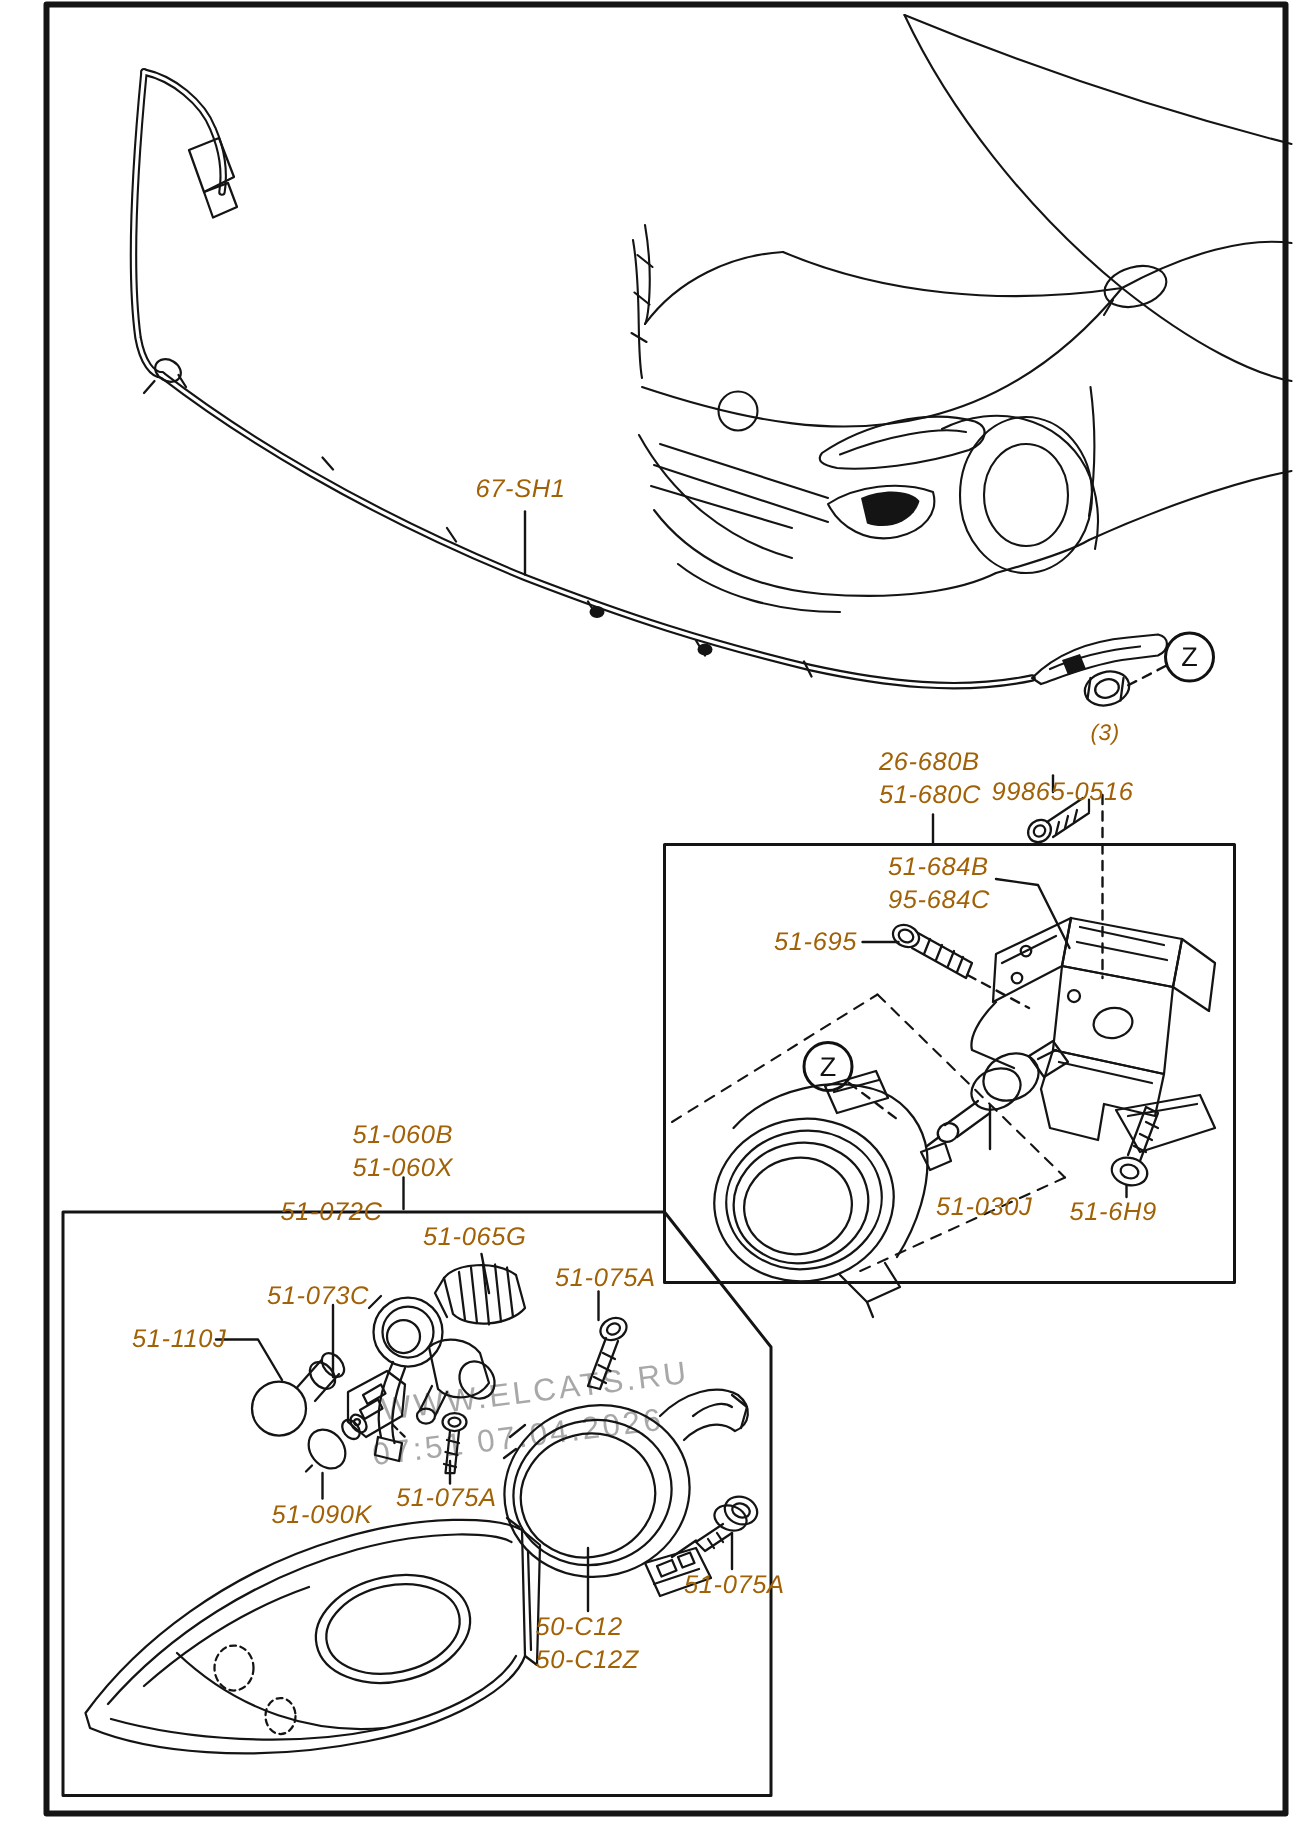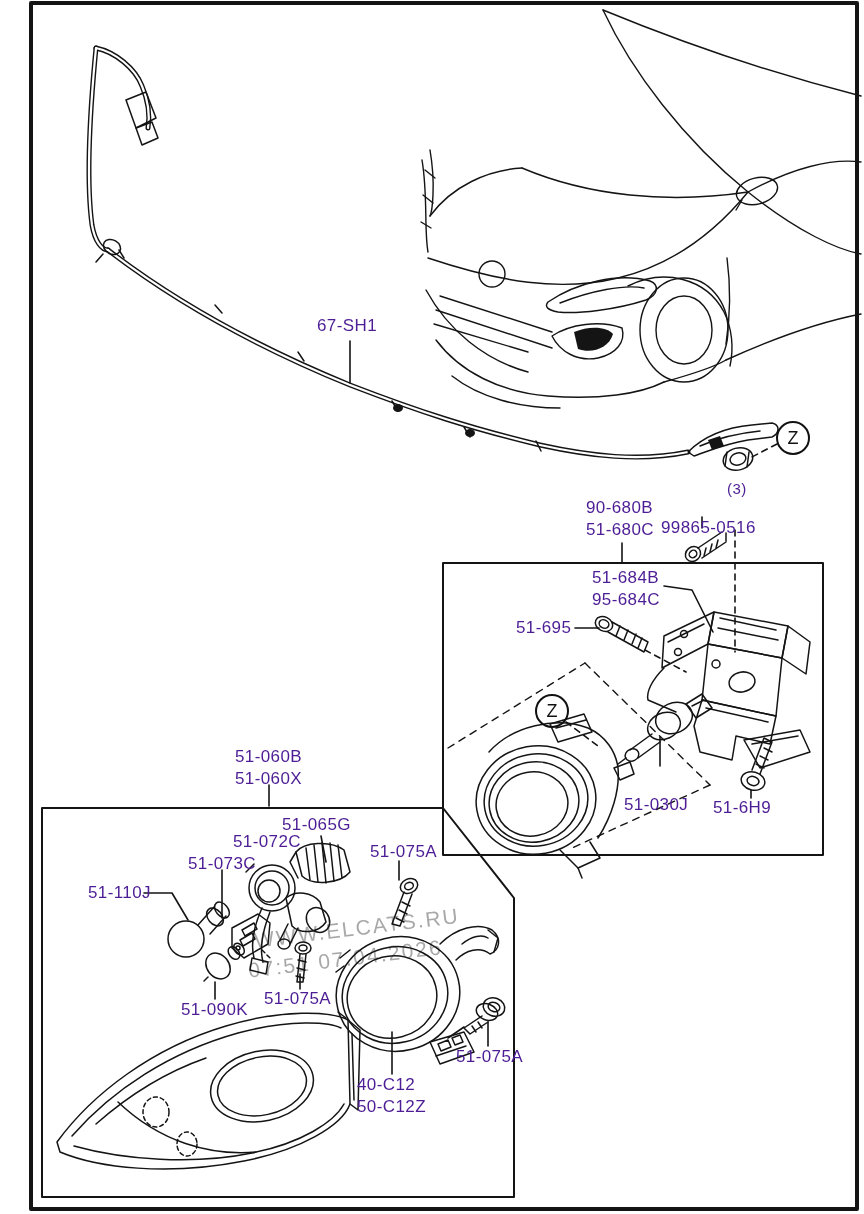--- a/index.html
+++ b/index.html
@@ -2,22 +2,22 @@
 <html><head>
 <meta charset="utf-8">
 <style>
   html,body{margin:0;padding:0;background:#fff;}
   .stage{
     position:relative;width:864px;height:1214px;background:#fff;overflow:hidden;
     font-family:"Liberation Sans",sans-serif;
   }
   .art{position:absolute;left:0;top:0;z-index:2;}
   .lbl{
-    position:absolute;z-index:3;color:#4c1d95;font-size:17px;letter-spacing:.4px;
-    white-space:nowrap;line-height:1;
+    position:absolute;z-index:3;color:#a16207;font-size:17px;letter-spacing:.4px;
+    white-space:nowrap;line-height:1;font-style:italic;
   }
   .lbl.small{font-size:15px;}
   .zmark{
     position:absolute;z-index:3;width:30px;height:30px;border:2px solid #111;
     border-radius:50%;display:flex;align-items:center;justify-content:center;
     font-size:18px;color:#111;background:transparent;
   }
   .wm{
     position:absolute;z-index:1;color:#9a9a9a;opacity:.85;font-size:21px;
     letter-spacing:2px;transform:rotate(-7deg);transform-origin:left top;white-space:nowrap;
@@ -256,39 +256,39 @@
       <ellipse cx="262" cy="1086" rx="52" ry="35" transform="rotate(-12 262 1086)"></ellipse>
       <ellipse cx="262" cy="1086" rx="45" ry="29" transform="rotate(-12 262 1086)"></ellipse>
       <ellipse cx="156" cy="1112" rx="13" ry="15" stroke-dasharray="4 3"></ellipse>
       <ellipse cx="187" cy="1144" rx="10" ry="12" stroke-dasharray="4 3"></ellipse>
       <path d="M96,1124 C130,1094 166,1072 206,1058"></path>
       <path d="M118,1102 C160,1142 210,1156 256,1152"></path>
     </g>
   </svg>
 
   <div class="lbl" style="left:317px;top:317px;">67-SH1</div>
-  <div class="lbl" style="left:586px;top:499px;">90-680B</div>
+  <div class="lbl" style="left:586px;top:499px;">26-680B</div>
   <div class="lbl" style="left:586px;top:521px;">51-680C</div>
   <div class="lbl small" style="left:727px;top:481px;">(3)</div>
   <div class="lbl" style="left:661px;top:497px;margin-top:22px;">99865-0516</div>
   <div class="lbl" style="left:592px;top:569px;">51-684B</div>
   <div class="lbl" style="left:592px;top:591px;">95-684C</div>
   <div class="lbl" style="left:516px;top:619px;">51-695</div>
   <div class="lbl" style="left:624px;top:796px;">51-030J</div>
   <div class="lbl" style="left:713px;top:799px;">51-6H9</div>
   <div class="lbl" style="left:235px;top:748px;text-align:right;">51-060B</div>
   <div class="lbl" style="left:235px;top:770px;">51-060X</div>
   <div class="lbl" style="left:282px;top:816px;text-align:right;">51-065G</div>
-  <div class="lbl" style="left:187px;top:833px;margin-left:46px;">51-072C</div>
-  <div class="lbl" style="left:188px;top:855px;">51-073C</div>
+  <div class="lbl" style="left:187px;top:799px;">51-072C</div>
+  <div class="lbl" style="left:178px;top:855px;">51-073C</div>
   <div class="lbl" style="left:370px;top:843px;">51-075A</div>
   <div class="lbl" style="left:88px;top:884px;">51-110J</div>
   <div class="lbl" style="left:181px;top:1001px;">51-090K</div>
   <div class="lbl" style="left:264px;top:990px;">51-075A</div>
-  <div class="lbl" style="left:357px;top:1076px;">40-C12</div>
+  <div class="lbl" style="left:357px;top:1076px;">50-C12</div>
   <div class="lbl" style="left:357px;top:1098px;">50-C12Z</div>
   <div class="lbl" style="left:456px;top:1048px;">51-075A</div>
 
   <div class="zmark" style="left:776px;top:421px;">
     <span>Z</span>
   </div>
   <div class="zmark" style="left:535px;top:694px;">
     <span>Z</span>
   </div>
 

